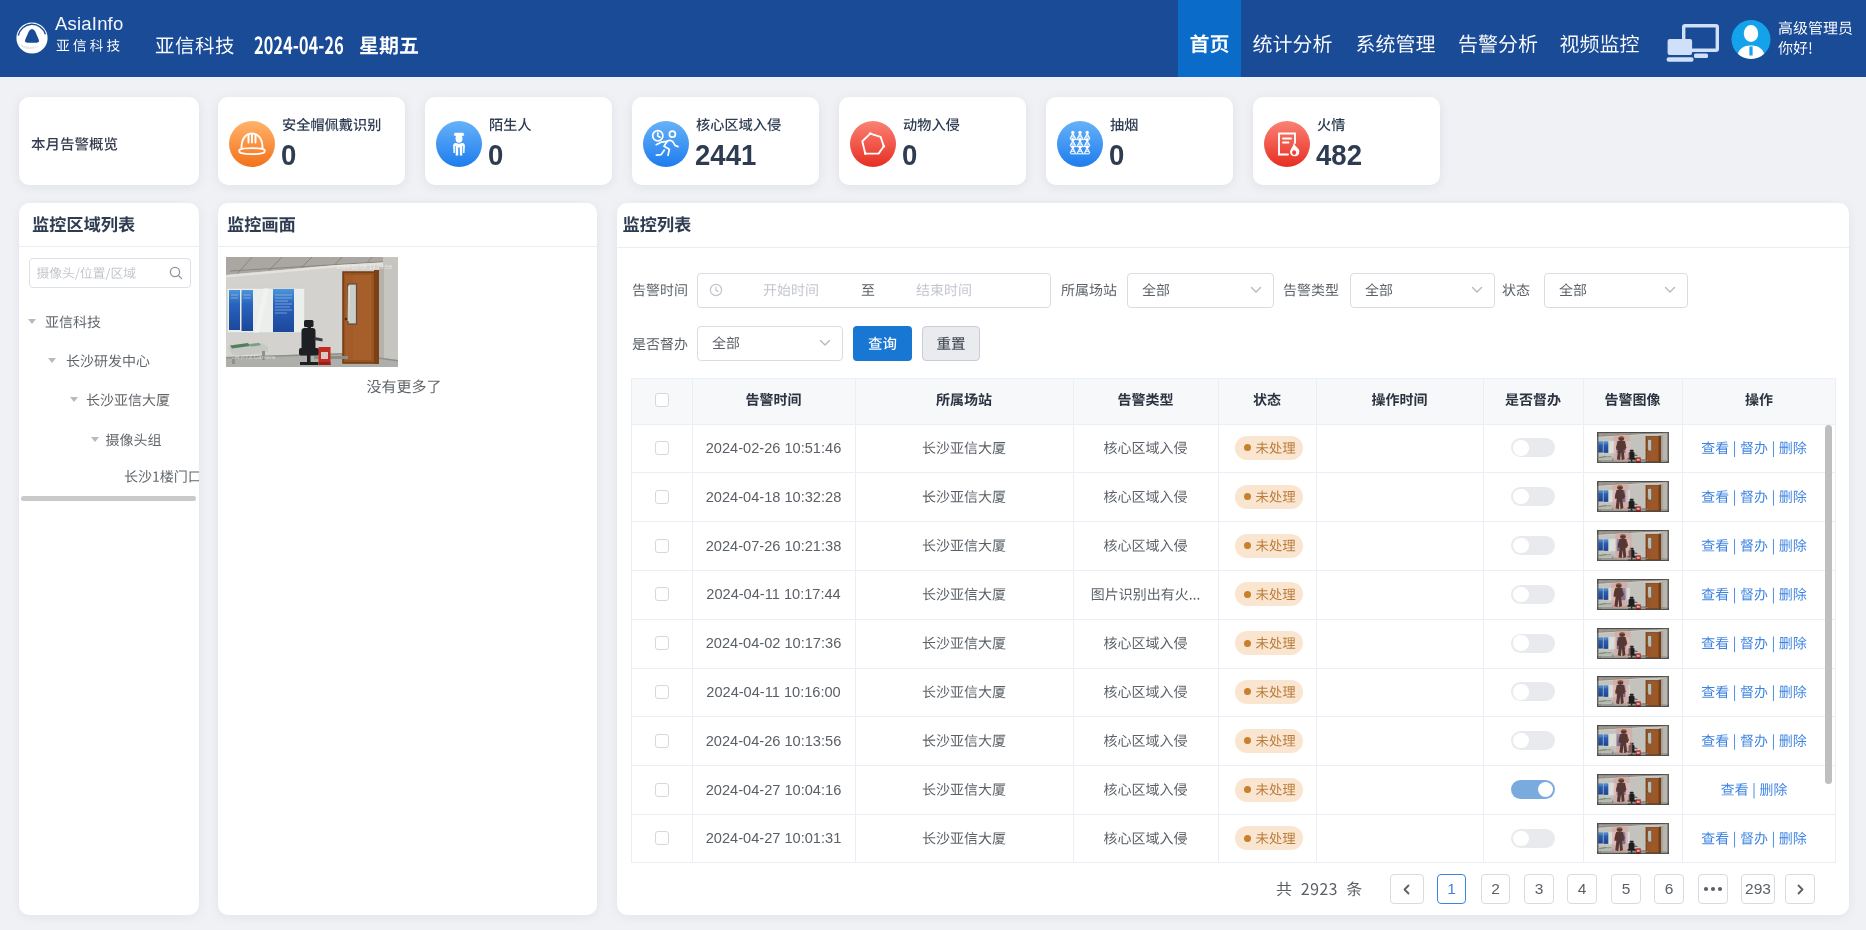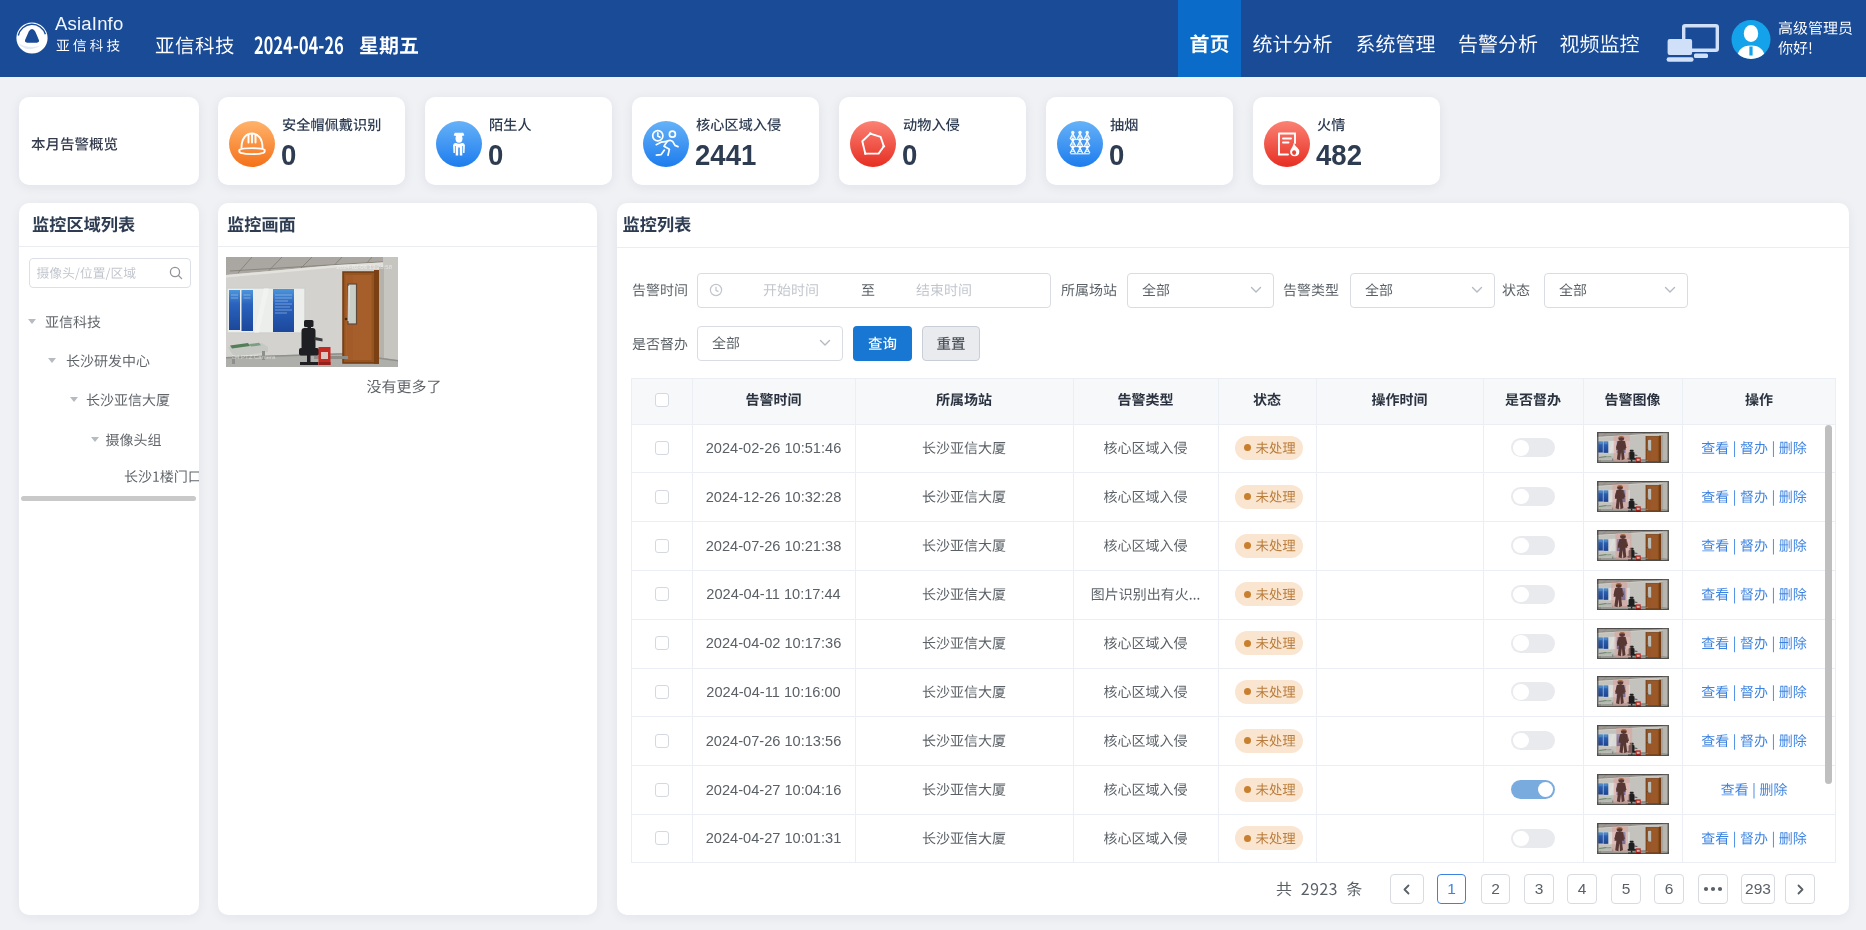--- a/index.html
+++ b/index.html
@@ -246,21 +246,21 @@
 <div style="position:absolute;left:1244px;top:444.3px;width:7.2px;height:7.2px;background:#c87f2e;border-radius:50%;"></div>
 <div style="position:absolute;left:1511px;top:438.4px;width:44px;height:19px;background:#e9eaee;border-radius:9.5px;"></div>
 <div style="position:absolute;left:1513px;top:440.1px;width:15.6px;height:15.6px;background:#fff;border-radius:50%;"></div>
 <svg style="position:absolute;left:1596.5px;top:432.4px" width="72" height="31" viewBox="0 0 172 110" preserveAspectRatio="none">
     <use href="#cam"></use>
     <use href="#caper" transform="translate(0 0)"></use>
     <rect width="172" height="110" fill="#2c2118" opacity=".09"></rect>
     <rect x="1" y="1.5" width="170" height="107" fill="none" stroke="#101010" stroke-width="5" opacity=".55"></rect>
   </svg>
 <div style="position:absolute;left:654.5px;top:489.7px;width:14px;height:14px;background:#fff;border:1px solid #d4d8df;border-radius:3px;box-sizing:border-box;"></div>
-<div style="position:absolute;left:692px;top:486.7px;width:163px;height:20px;color:#5a6066;font-size:14.6px;line-height:20px;text-align:center;font-family:&quot;Liberation Sans&quot;,sans-serif;">2024-12-26 10:32:28</div>
+<div style="position:absolute;left:692px;top:486.7px;width:163px;height:20px;color:#5a6066;font-size:14.6px;line-height:20px;text-align:center;font-family:&quot;Liberation Sans&quot;,sans-serif;">2024-04-18 10:32:28</div>
 <div style="position:absolute;left:1235px;top:484.7px;width:68px;height:24px;background:#fae5d0;border-radius:12px;"></div>
 <div style="position:absolute;left:1244px;top:493.1px;width:7.2px;height:7.2px;background:#c87f2e;border-radius:50%;"></div>
 <div style="position:absolute;left:1511px;top:487.2px;width:44px;height:19px;background:#e9eaee;border-radius:9.5px;"></div>
 <div style="position:absolute;left:1513px;top:488.9px;width:15.6px;height:15.6px;background:#fff;border-radius:50%;"></div>
 <svg style="position:absolute;left:1596.5px;top:481.2px" width="72" height="31" viewBox="0 0 172 110" preserveAspectRatio="none">
     <use href="#cam"></use>
     <use href="#caper" transform="translate(-3 0)"></use>
     <rect width="172" height="110" fill="#2c2118" opacity=".09"></rect>
     <rect x="1" y="1.5" width="170" height="107" fill="none" stroke="#101010" stroke-width="5" opacity=".55"></rect>
   </svg>
@@ -306,21 +306,21 @@
 <div style="position:absolute;left:1244px;top:688.3px;width:7.2px;height:7.2px;background:#c87f2e;border-radius:50%;"></div>
 <div style="position:absolute;left:1511px;top:682.4px;width:44px;height:19px;background:#e9eaee;border-radius:9.5px;"></div>
 <div style="position:absolute;left:1513px;top:684.1px;width:15.6px;height:15.6px;background:#fff;border-radius:50%;"></div>
 <svg style="position:absolute;left:1596.5px;top:676.4px" width="72" height="31" viewBox="0 0 172 110" preserveAspectRatio="none">
     <use href="#cam"></use>
     <use href="#caper" transform="translate(-2 0)"></use>
     <rect width="172" height="110" fill="#2c2118" opacity=".09"></rect>
     <rect x="1" y="1.5" width="170" height="107" fill="none" stroke="#101010" stroke-width="5" opacity=".55"></rect>
   </svg>
 <div style="position:absolute;left:654.5px;top:733.7px;width:14px;height:14px;background:#fff;border:1px solid #d4d8df;border-radius:3px;box-sizing:border-box;"></div>
-<div style="position:absolute;left:692px;top:730.7px;width:163px;height:20px;color:#5a6066;font-size:14.6px;line-height:20px;text-align:center;font-family:&quot;Liberation Sans&quot;,sans-serif;">2024-07-26 10:13:56</div>
+<div style="position:absolute;left:692px;top:730.7px;width:163px;height:20px;color:#5a6066;font-size:14.6px;line-height:20px;text-align:center;font-family:&quot;Liberation Sans&quot;,sans-serif;">2024-04-26 10:13:56</div>
 <div style="position:absolute;left:1235px;top:728.7px;width:68px;height:24px;background:#fae5d0;border-radius:12px;"></div>
 <div style="position:absolute;left:1244px;top:737.1px;width:7.2px;height:7.2px;background:#c87f2e;border-radius:50%;"></div>
 <div style="position:absolute;left:1511px;top:731.2px;width:44px;height:19px;background:#e9eaee;border-radius:9.5px;"></div>
 <div style="position:absolute;left:1513px;top:732.9px;width:15.6px;height:15.6px;background:#fff;border-radius:50%;"></div>
 <svg style="position:absolute;left:1596.5px;top:725.2px" width="72" height="31" viewBox="0 0 172 110" preserveAspectRatio="none">
     <use href="#cam"></use>
     <use href="#caper" transform="translate(6 0)"></use>
     <rect width="172" height="110" fill="#2c2118" opacity=".09"></rect>
     <rect x="1" y="1.5" width="170" height="107" fill="none" stroke="#101010" stroke-width="5" opacity=".55"></rect>
   </svg>

